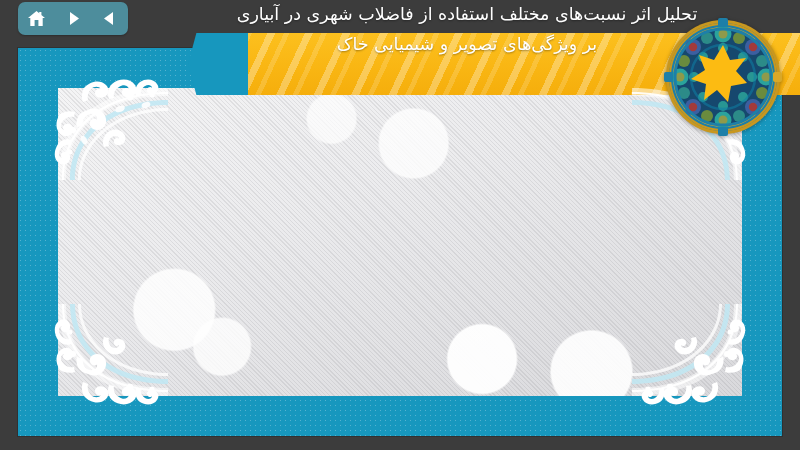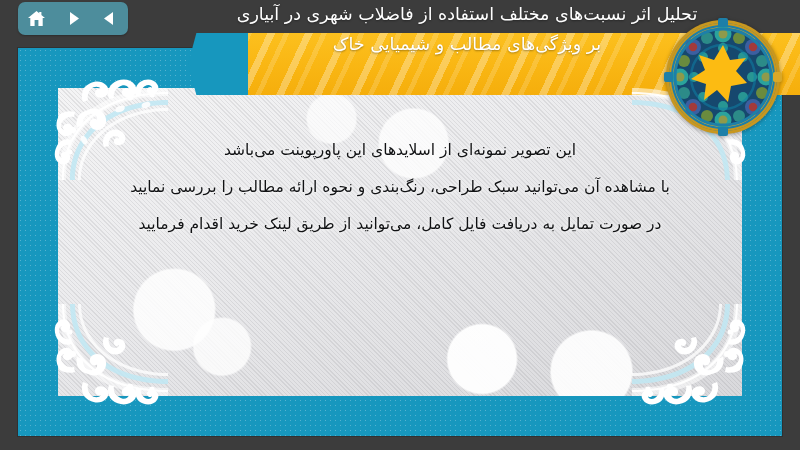--- a/index.html
+++ b/index.html
@@ -204,21 +204,21 @@
         <path d="M88 86 c5-6 14-6 18 0 3 4 1 10-4 11 -4 1-7-2-6-5 1-2 3-3 5-1 0-3-4-4-7-2 -3 2-4 6-3 9 l-5 1 c-2-5-1-9 2-13z"></path>
       </g>
     </svg>
   </div>
 
   <div class="header-backdrop"></div>
 
   <div class="title-tab"></div>
   <div class="title-band"></div>
 
-  <div class="slide-title">تحلیل اثر نسبت‌های مختلف استفاده از فاضلاب شهری در آبیاری بر ویژگی‌های مطالب و شیمیایی خاک</div>
+  <div class="slide-title">تحلیل اثر نسبت‌های مختلف استفاده از فاضلاب شهری در آبیاری بر ویژگی‌های تصویر و شیمیایی خاک</div>
 
   <div class="medallion">
     <svg viewBox="0 0 118 118" xmlns="http://www.w3.org/2000/svg">
       <circle cx="59" cy="59" r="57" fill="#c8971f"></circle>
       <circle cx="59" cy="59" r="54" fill="#1d7fa8"></circle>
       <circle cx="59" cy="59" r="50" fill="#d9a828"></circle>
       <circle cx="59" cy="59" r="48" fill="#16486e"></circle>
       <g>
         <g id="petals">
           <circle cx="59" cy="16" r="8.5" fill="#2aa39c"></circle>
@@ -283,19 +283,14 @@
     </button>
     <button class="nav-btn" aria-label="home">
       <svg width="19" height="18" viewBox="0 0 19 18">
         <path d="M9.5 1 L18 8 L15.7 8 L15.7 16 L3.3 16 L3.3 8 L1 8 Z" fill="#ffffff"></path>
         <rect x="7.6" y="10" width="3.8" height="6" fill="#4d8d9c"></rect>
         <rect x="12.2" y="2" width="2.2" height="3" fill="#ffffff"></rect>
       </svg>
     </button>
   </div>
 
-  <div class="body-text">
-    <div class="body-line">این تصویر نمونه‌ای از اسلایدهای این پاورپوینت می‌باشد</div>
-    <div class="body-line">با مشاهده آن می‌توانید سبک طراحی، رنگ‌بندی و نحوه ارائه مطالب را بررسی نمایید</div>
-    <div class="body-line">در صورت تمایل به دریافت فایل کامل، می‌توانید از طریق لینک خرید اقدام فرمایید</div>
-  </div>
 
 </div>
 
 </body></html>

